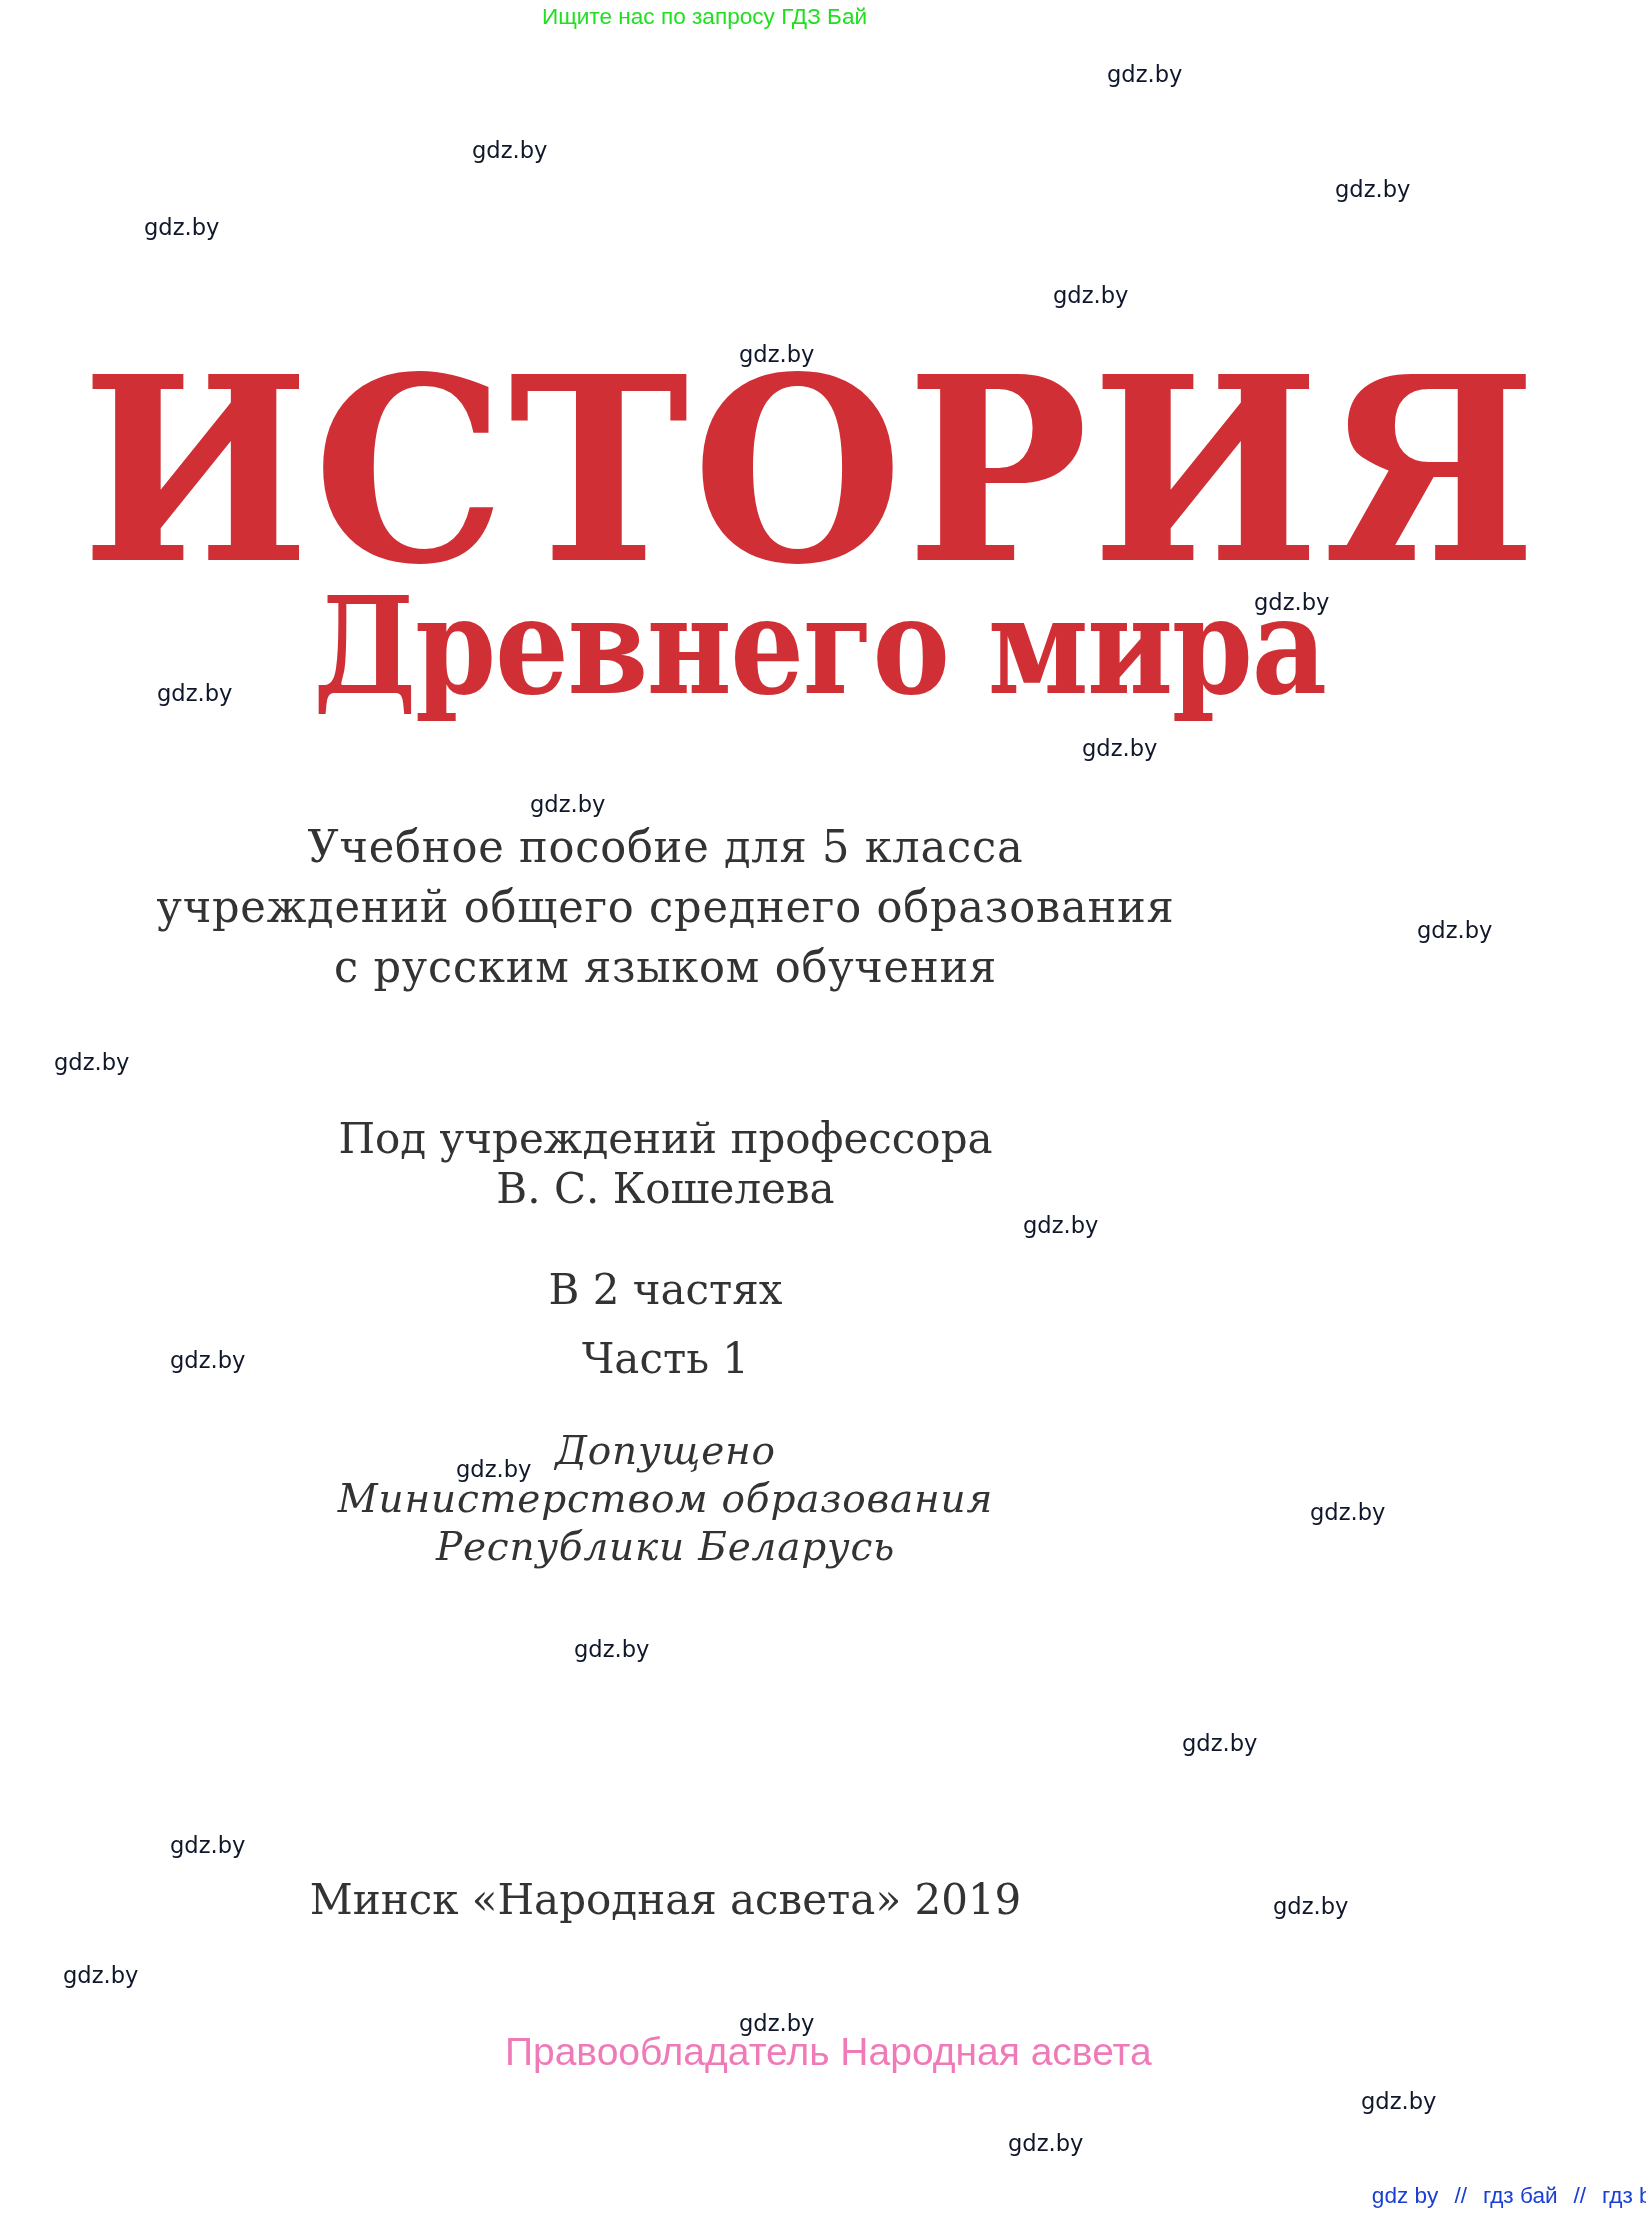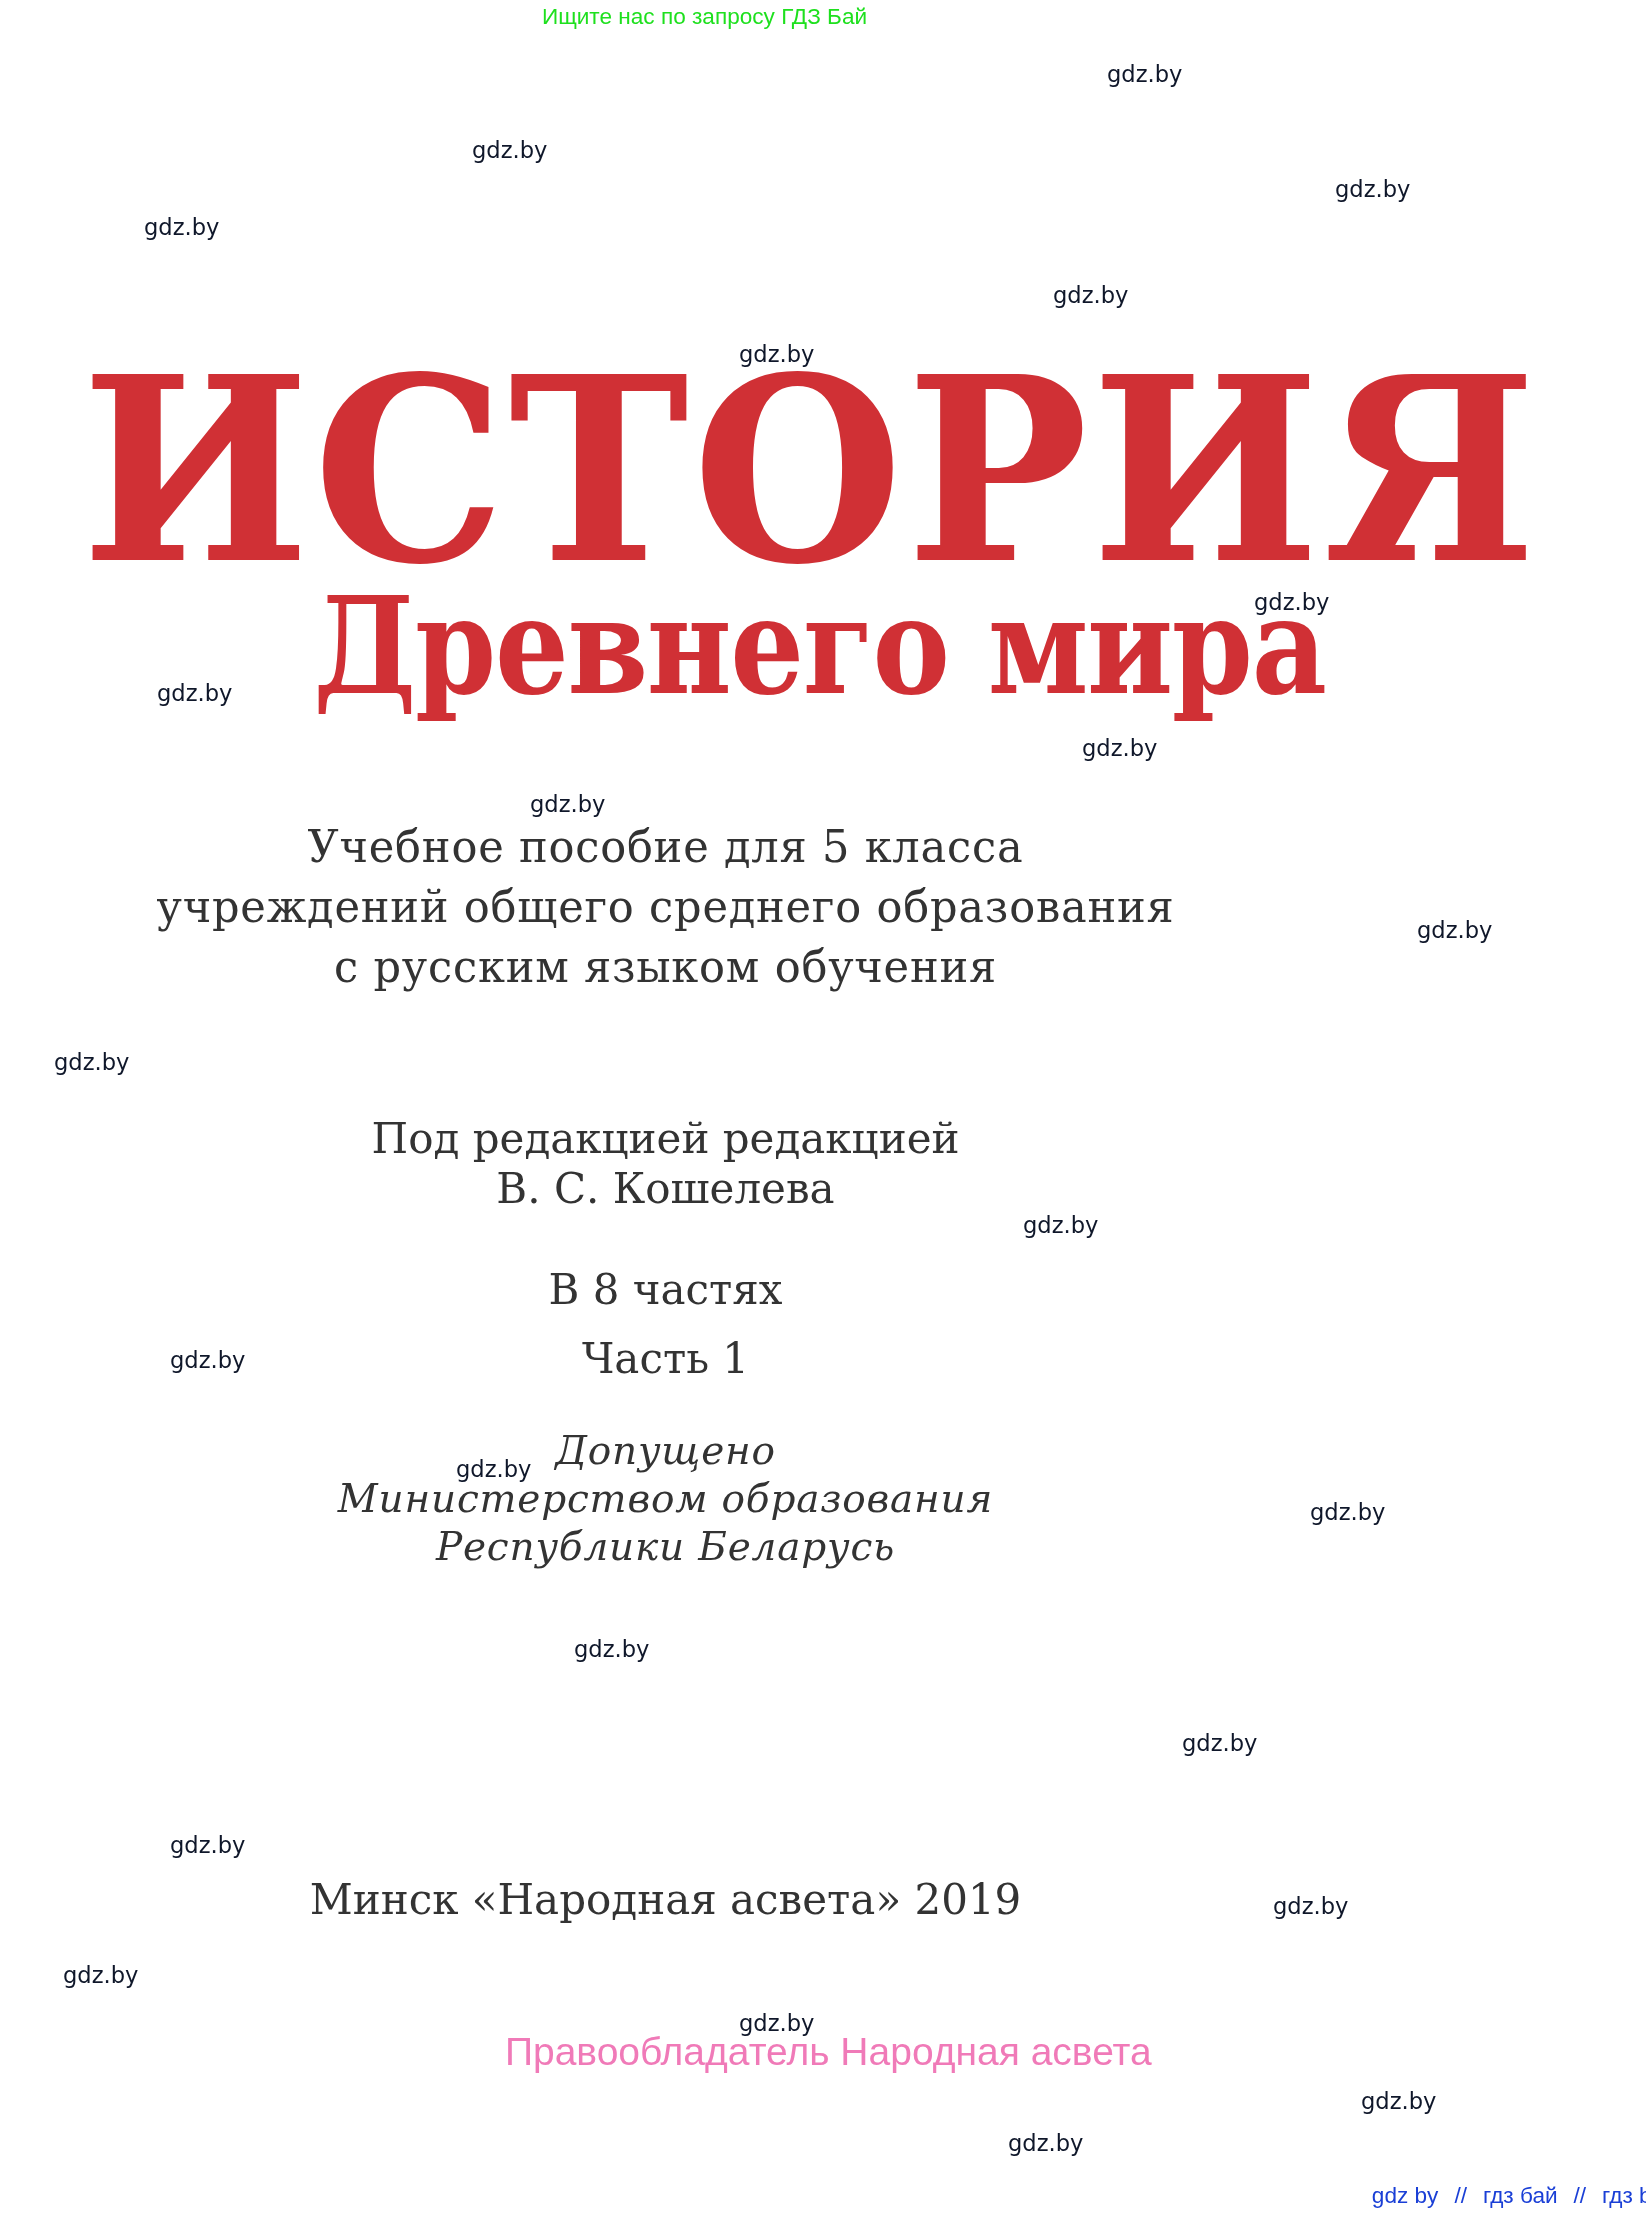--- a/index.html
+++ b/index.html
@@ -105,25 +105,25 @@
 <div class="abs title-main">ИСТОРИЯ</div>
 <div class="abs title-sub">Древнего мира</div>
 
 <div class="abs serif-text subtitle">
   <div>Учебное пособие для 5 класса</div>
   <div>учреждений общего среднего образования</div>
   <div>с русским языком обучения</div>
 </div>
 
 <div class="abs serif-text editor">
-  <div>Под редакцией редакцией</div>
+  <div>Под учреждений профессора</div>
   <div>В. С. Кошелева</div>
 </div>
 
-<div class="abs serif-text parts">В 8 частях</div>
+<div class="abs serif-text parts">В 2 частях</div>
 <div class="abs serif-text part1">Часть 1</div>
 
 <div class="abs serif-text approved">
   <div>Допущено</div>
   <div>Министерством образования</div>
   <div>Республики Беларусь</div>
 </div>
 
 <div class="abs serif-text publisher">Минск «Народная асвета» 2019</div>
 

